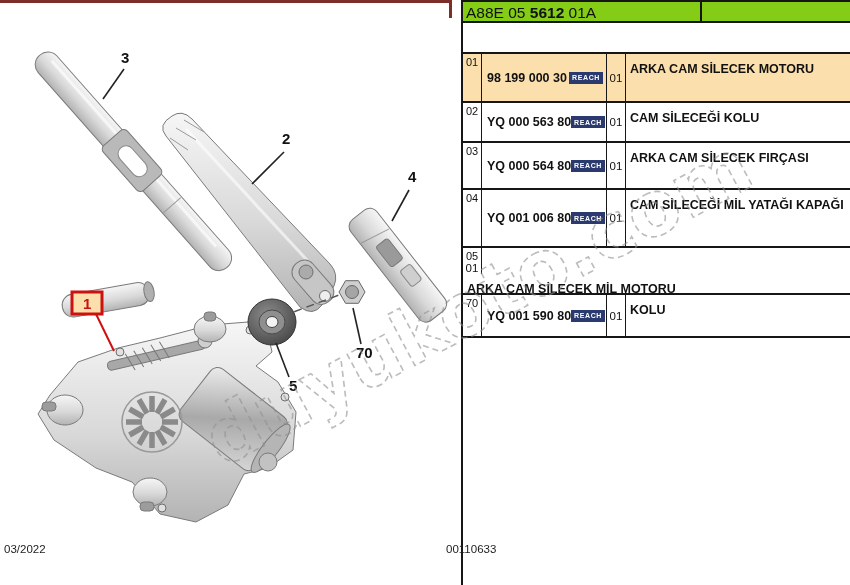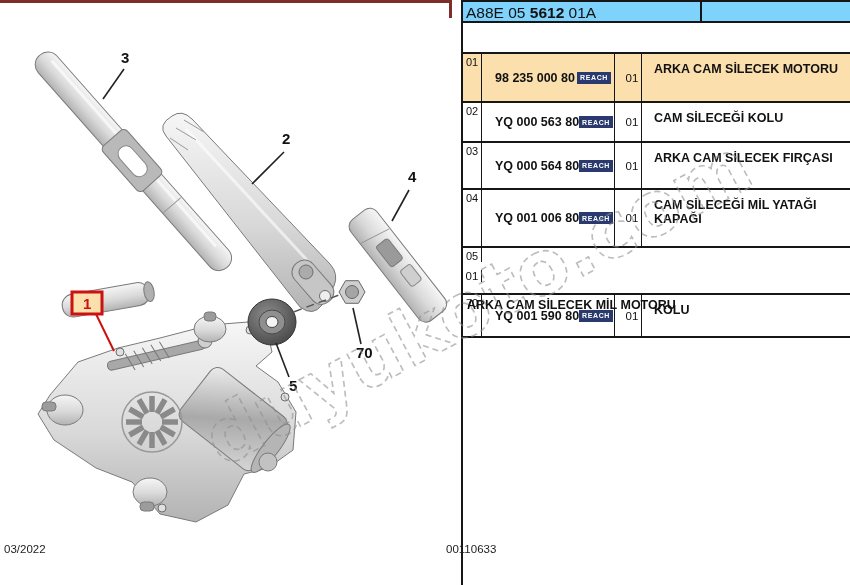--- a/index.html
+++ b/index.html
@@ -7,26 +7,26 @@
        font-family:"Liberation Sans",sans-serif;color:#111;}
 
   
   .maroon-top{position:absolute;left:0;top:0;width:452px;height:3px;background:#7d2e28;}
   .maroon-stub{position:absolute;left:449px;top:0;width:3px;height:18px;background:#7d2e28;}
   .table-left-border{position:absolute;left:461px;top:0;width:2px;height:585px;background:#161616;}
 
   
   .tbl{position:absolute;left:463px;top:0;width:387px;}
   .hdr{position:relative;height:23px;border-top:2px solid #161616;border-bottom:2px solid #161616;
-       box-sizing:border-box;background:#7dd3fc;}
+       box-sizing:border-box;background:#84cc16;}
   .hdr-title{position:absolute;left:3px;top:2px;font-size:15.5px;white-space:pre;}
   .hdr-title .b{font-weight:bold;}
   .hdr-div{position:absolute;left:237px;top:0;width:2px;height:19px;background:#161616;}
   .gap{height:29px;}
-  .row{display:flex;box-sizing:border-box;border-top:2px solid #161616;background:#fff;gap:8px;}
+  .row{display:flex;box-sizing:border-box;border-top:2px solid #161616;background:#fff;}
   .row.hl{background:#fbdfac;}
   .row.last{border-bottom:2px solid #161616;}
   .r1{height:49px;} .r2{height:40px;} .r3{height:47px;} .r4{height:58px;} .r5{height:47px;flex-direction:column;} .r6{height:45px;}
   .cell{box-sizing:border-box;}
   .ref{width:19px;border-right:1.5px solid #161616;font-size:11px;padding:2px 0 0 3px;}
   .part{width:125px;border-right:1.5px solid #161616;display:flex;align-items:center;}
   .pn{font-weight:bold;font-size:12.5px;margin-left:5px;white-space:nowrap;}
   .badge{margin-left:auto;margin-right:3px;background:#2a3a6e;color:#fff;font-weight:bold;
          font-size:7px;letter-spacing:.6px;padding:2.5px 3px;line-height:1;}
   .qty{width:19px;border-right:1.5px solid #161616;display:flex;align-items:center;
@@ -176,21 +176,21 @@
   <div class="tbl">
     <div class="hdr">
       <div class="hdr-title"><span>A88E 05 </span><span class="b">5612</span><span> 01A</span></div>
       <div class="hdr-div"></div>
     </div>
     <div class="gap"></div>
 
     <div class="row r1 hl">
       <div class="cell ref">01</div>
       <div class="cell part">
-        <span class="pn">98 235 000 80</span>
+        <span class="pn">98 199 000 30</span>
         <span class="badge">REACH</span>
       </div>
       <div class="cell qty">01</div>
       <div class="cell desc">ARKA CAM SİLECEK MOTORU</div>
     </div>
 
     <div class="row r2">
       <div class="cell ref">02</div>
       <div class="cell part">
         <span class="pn">YQ 000 563 80</span>

